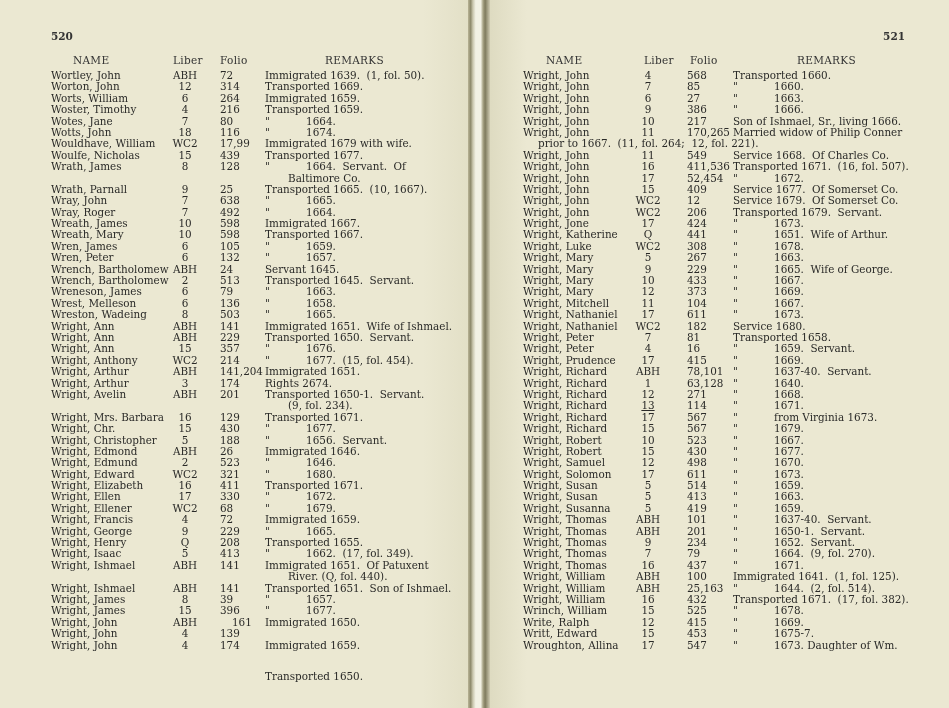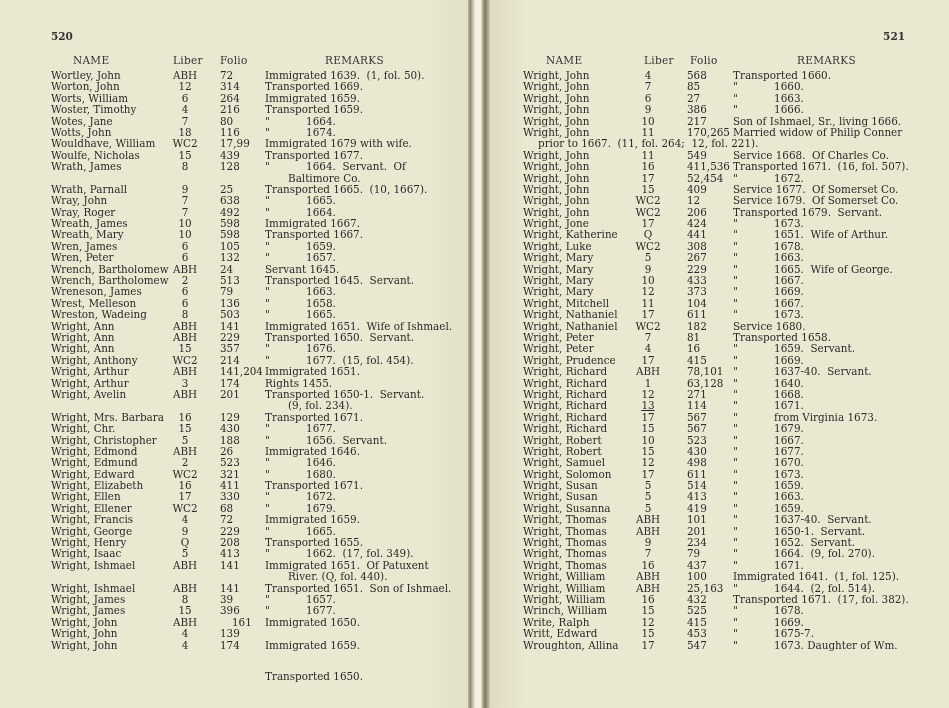--- a/index.html
+++ b/index.html
@@ -229,21 +229,21 @@
       <div class="row">
         <span class="c-name" style="white-space: pre;">Wright, Arthur</span>
         <span class="c-liber" style="white-space: pre;">ABH</span>
         <span class="c-folio" style="white-space: pre;">141,204</span>
         <span class="c-rem" style="white-space: pre;">Immigrated 1651.</span>
       </div>
       <div class="row">
         <span class="c-name" style="white-space: pre;">Wright, Arthur</span>
         <span class="c-liber" style="white-space: pre;">3</span>
         <span class="c-folio" style="white-space: pre;">174</span>
-        <span class="c-rem" style="white-space: pre;">Rights 1455.</span>
+        <span class="c-rem" style="white-space: pre;">Rights 2674.</span>
       </div>
       <div class="row">
         <span class="c-name" style="white-space: pre;">Wright, Avelin</span>
         <span class="c-liber" style="white-space: pre;">ABH</span>
         <span class="c-folio" style="white-space: pre;">201</span>
         <span class="c-rem" style="white-space: pre;">Transported 1650-1.  Servant.</span>
       </div>
       <div class="cont">
         <span class="c-rem-cont">(9, fol. 234).</span>
       </div>

